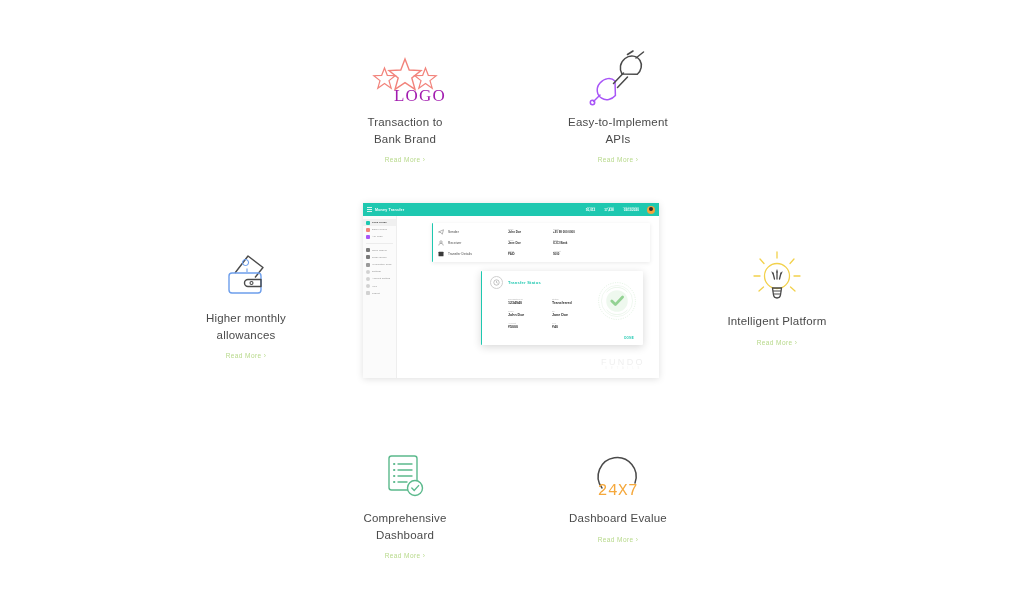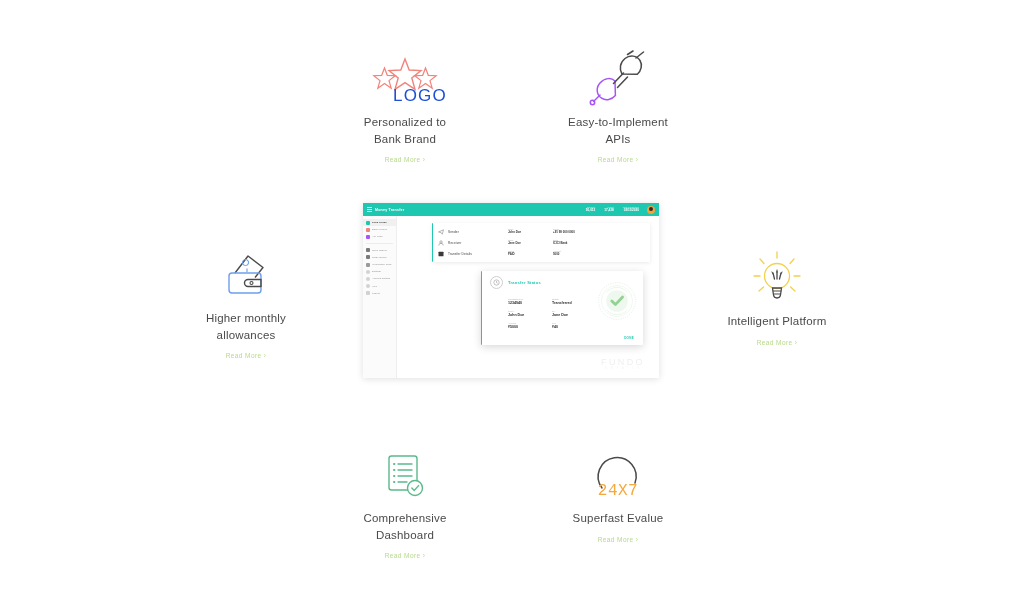--- a/index.html
+++ b/index.html
@@ -26,22 +26,22 @@
   }
 
   .f-logo{left:322px;top:44px;width:166px;}
   .f-api{left:535px;top:44px;width:166px;}
   .f-wallet{left:163px;top:240px;width:166px;}
   .f-bulb{left:694px;top:243px;width:166px;}
   .f-dash{left:322px;top:440px;width:166px;}
   .f-247{left:535px;top:440px;width:166px;}
 
   .logo-word{
-    font-size:17px;color:#1d4ed8;letter-spacing:1.2px;
-    margin-top:-5px;font-family:Liberation Sans, sans-serif;margin-left:30px;
+    font-size:17px;color:#a21caf;letter-spacing:1.2px;
+    margin-top:-5px;font-family:Liberation Serif, serif;margin-left:30px;
   }
 
   
   .mock{
     position:absolute;left:363px;top:203px;width:296px;height:175px;
     background:#fdfdfd;box-shadow:0 1px 7px rgba(0,0,0,.13);
     overflow:hidden;
   }
   .mock-header{
     height:13px;background:#1ec8b0;display:flex;align-items:center;
@@ -139,21 +139,21 @@
       <div style="display:flex;flex-direction:column;align-items:center;">
         <svg width="72" height="34" viewBox="0 0 72 34" fill="none" stroke="#f2837b" stroke-width="1.4">
           <path d="M36 2 L40.2 13 L52 13.6 L42.8 21 L46 32.4 L36 25.6 L26 32.4 L29.2 21 L20 13.6 L31.8 13 Z"></path>
           <path d="M15.5 11 L18.3 18.3 L26.2 18.7 L20 23.6 L22.2 31.2 L15.5 26.6 L8.8 31.2 L11 23.6 L4.8 18.7 L12.7 18.3 Z" stroke-width="1.2"></path>
           <path d="M56.5 11 L59.3 18.3 L67.2 18.7 L61 23.6 L63.2 31.2 L56.5 26.6 L49.8 31.2 L52 23.6 L45.8 18.7 L53.7 18.3 Z" stroke-width="1.2"></path>
         </svg>
         <div class="logo-word">LOGO</div>
       </div>
     </div>
     <div class="f-title">
-      <span>Personalized to</span><br>
+      <span>Transaction to</span><br>
       <span>Bank Brand</span>
     </div>
     <a href="#" class="read-more">Read More ›</a>
   </div>
 
   <div class="feature f-wallet">
     <div class="icon-wrap">
       <svg width="56" height="50" viewBox="0 0 56 50" fill="none" stroke-width="1.4" stroke-linejoin="round">
         <path d="M17 21 L30 4 L45 15.5 L37 25.5" stroke="#4a4a4a"></path>
         <path d="M27.5 13.5 a3 3 0 1 1 .1 0 M29 16.5 L29 20" stroke="#6d9eeb" stroke-width="1.1"></path>
@@ -250,21 +250,21 @@
       <div style="position:relative;width:58px;height:52px;">
         <svg width="58" height="52" viewBox="0 0 58 52" fill="none" style="position:absolute;inset:0;">
           <path d="M13 38 A19 19 0 1 1 46 33" stroke="#4a4a4a" stroke-width="1.5" stroke-linecap="round"></path>
         </svg>
         <div style="position:absolute;left:0;right:0;bottom:2px;text-align:center;
                     font-size:16px;color:#f5a83c;letter-spacing:.5px;
                     font-family:Liberation Mono, monospace;">24X7</div>
       </div>
     </div>
     <div class="f-title">
-      <span>Superfast Evalue</span>
+      <span>Dashboard Evalue</span>
     </div>
     <a href="#" class="read-more">Read More ›</a>
   </div>
 
   <div class="mock">
 
     <div class="mock-header">
       <div class="mh-burger">
           <i></i>
           <i></i>

